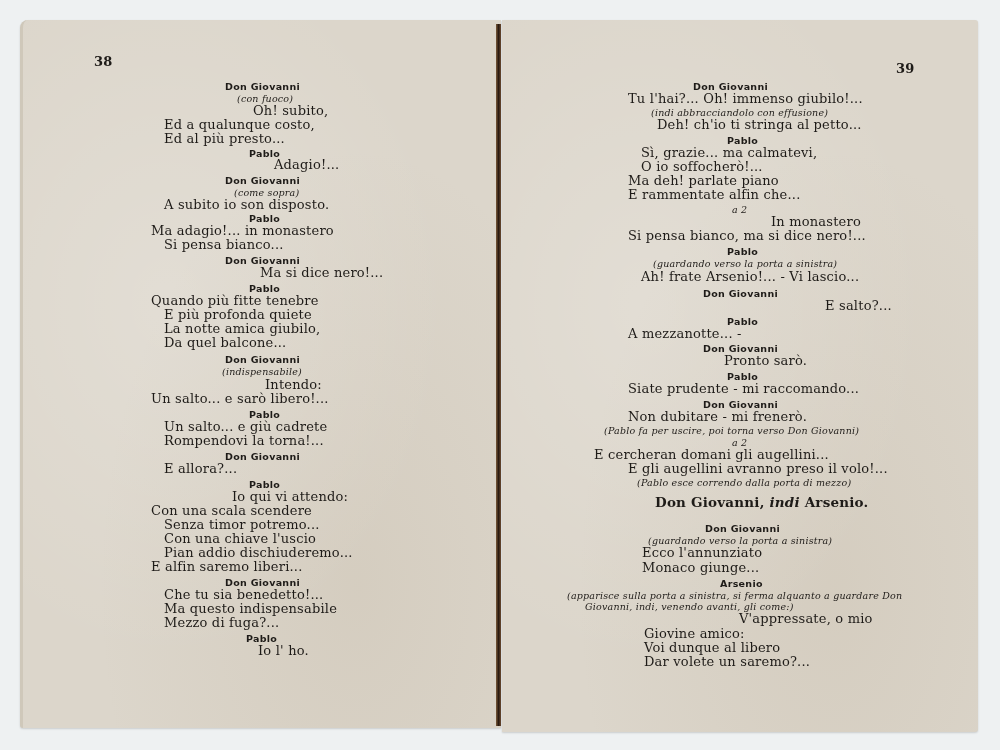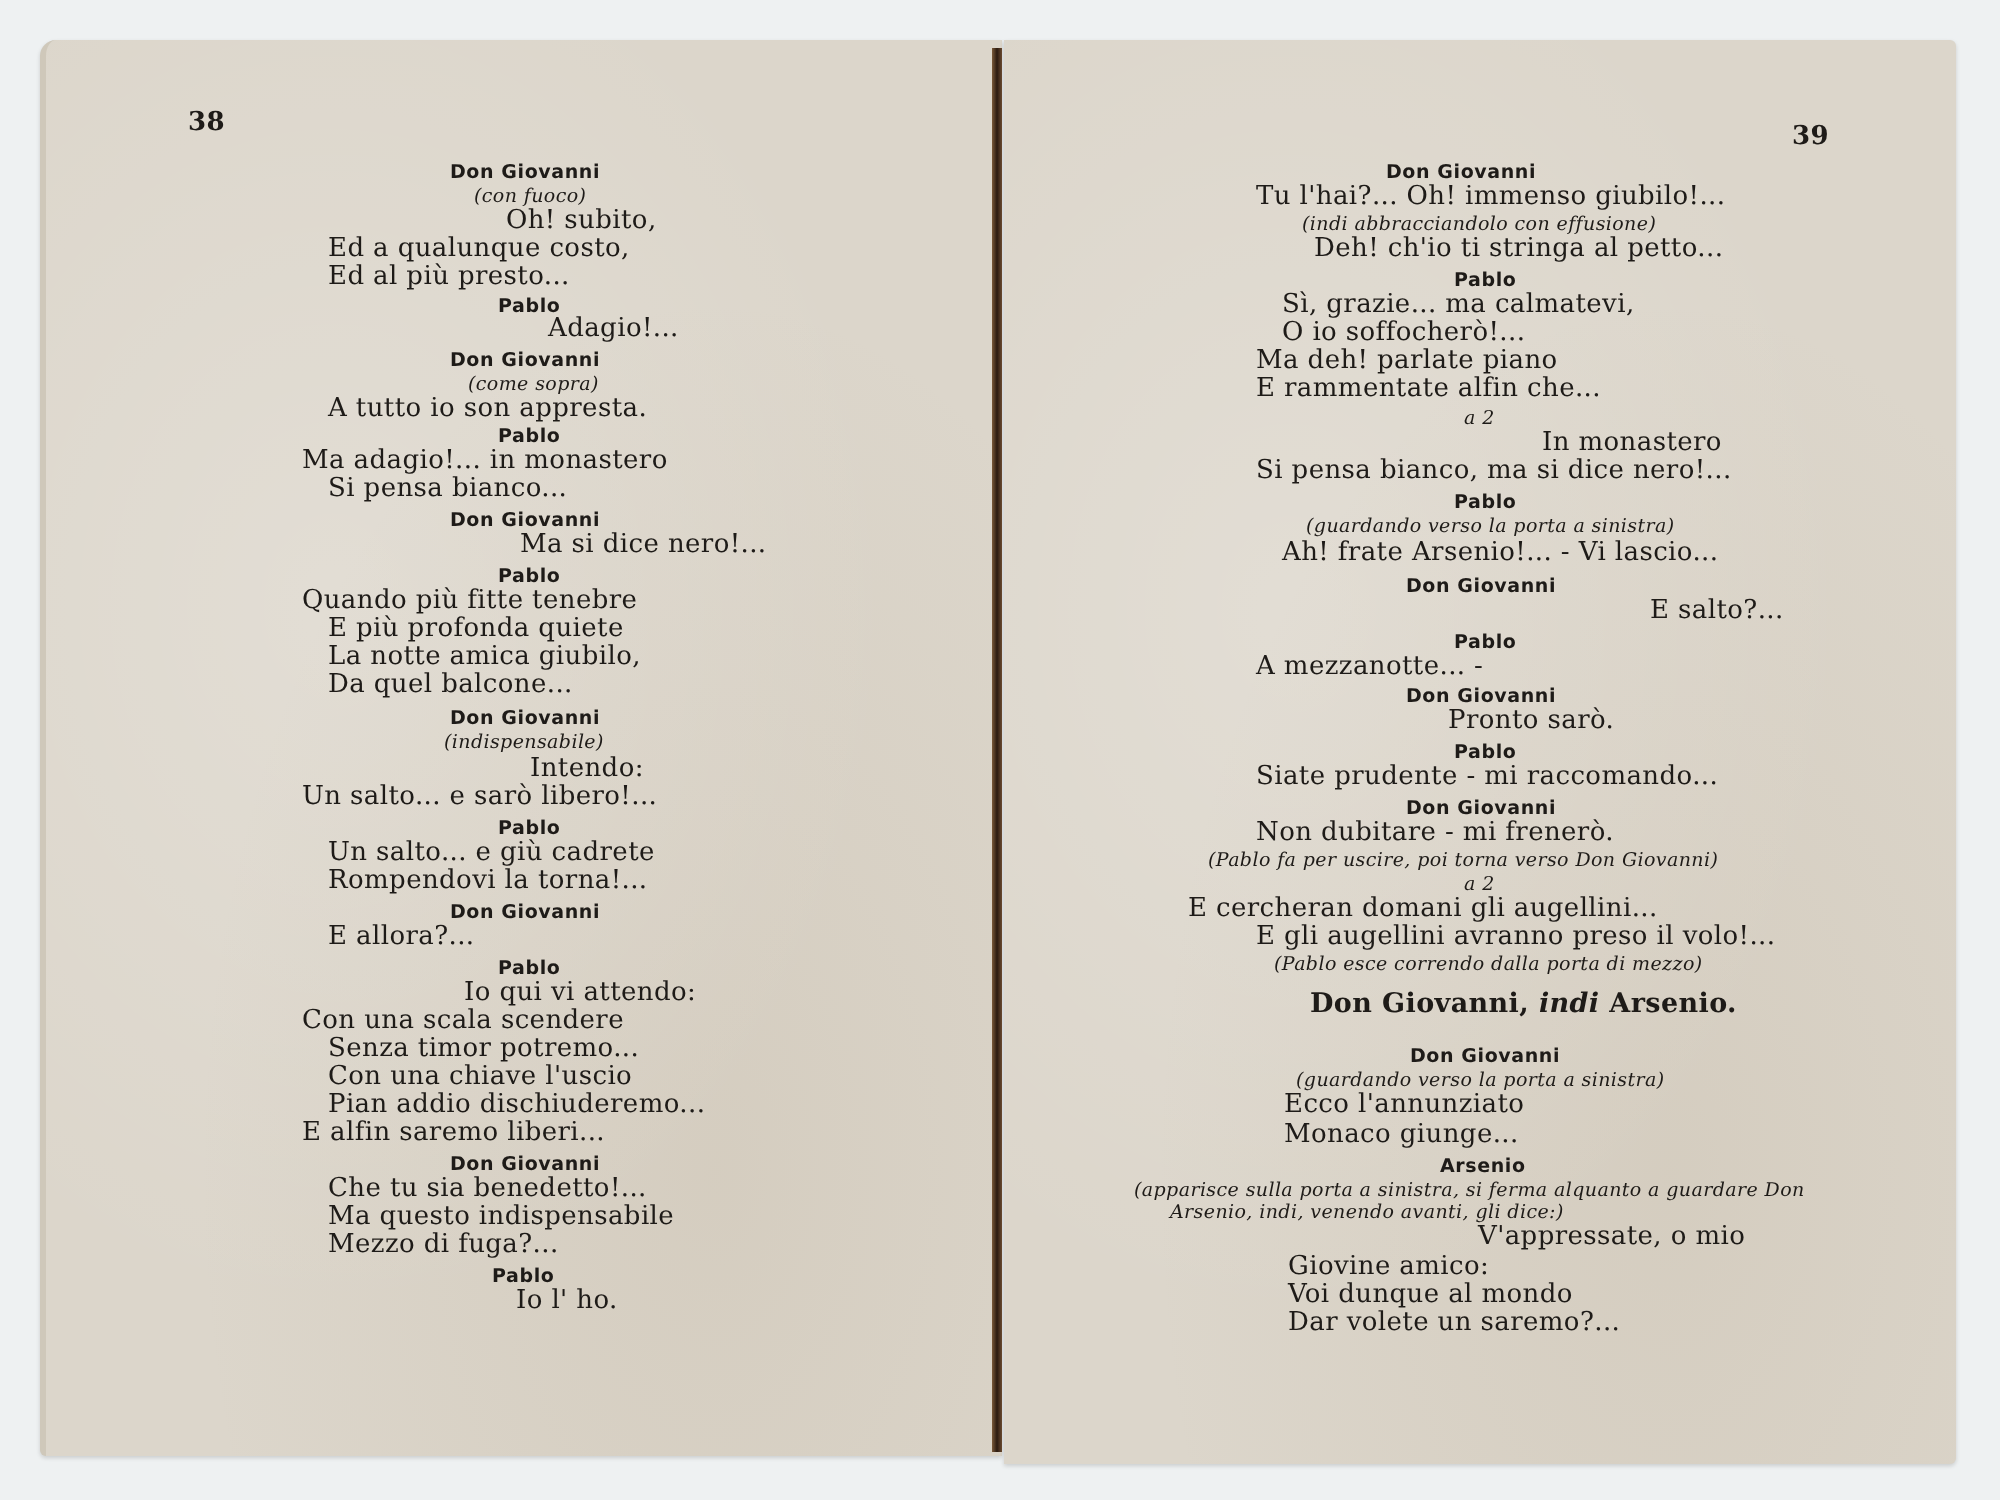--- a/index.html
+++ b/index.html
@@ -45,21 +45,21 @@
 
 <div class="ln sp" style="left:225px;top:80px">Don Giovanni</div>
 <div class="ln dir" style="left:237px;top:92px">(con fuoco)</div>
 <div class="ln" style="left:253px;top:104px">Oh! subito,</div>
 <div class="ln" style="left:164px;top:118px">Ed a qualunque costo,</div>
 <div class="ln" style="left:164px;top:132px">Ed al più presto...</div>
 <div class="ln sp" style="left:249px;top:147px">Pablo</div>
 <div class="ln" style="left:274px;top:158px">Adagio!...</div>
 <div class="ln sp" style="left:225px;top:174px">Don Giovanni</div>
 <div class="ln dir" style="left:234px;top:186px">(come sopra)</div>
-<div class="ln" style="left:164px;top:198px">A tutto io son appresta.</div>
+<div class="ln" style="left:164px;top:198px">A subito io son disposto.</div>
 <div class="ln sp" style="left:249px;top:212px">Pablo</div>
 <div class="ln" style="left:151px;top:224px">Ma adagio!... in monastero</div>
 <div class="ln" style="left:164px;top:238px">Si pensa bianco...</div>
 <div class="ln sp" style="left:225px;top:254px">Don Giovanni</div>
 <div class="ln" style="left:260px;top:266px">Ma si dice nero!...</div>
 <div class="ln sp" style="left:249px;top:282px">Pablo</div>
 <div class="ln" style="left:151px;top:294px">Quando più fitte tenebre</div>
 <div class="ln" style="left:164px;top:308px">E più profonda quiete</div>
 <div class="ln" style="left:164px;top:322px">La notte amica giubilo,</div>
 <div class="ln" style="left:164px;top:336px">Da quel balcone...</div>
@@ -120,17 +120,17 @@
 <div class="ln dir" style="left:637px;top:476px">(Pablo esce correndo dalla porta di mezzo)</div>
 
 <div class="ln head" style="left:655px;top:495px"><span>Don Giovanni, </span><i>indi</i><span> Arsenio.</span></div>
 
 <div class="ln sp" style="left:705px;top:522px">Don Giovanni</div>
 <div class="ln dir" style="left:648px;top:534px">(guardando verso la porta a sinistra)</div>
 <div class="ln" style="left:642px;top:546px">Ecco l'annunziato</div>
 <div class="ln" style="left:642px;top:561px">Monaco giunge...</div>
 <div class="ln sp" style="left:720px;top:577px">Arsenio</div>
 <div class="ln dir" style="left:567px;top:589px">(apparisce sulla porta a sinistra, si ferma alquanto a guardare Don</div>
-<div class="ln dir" style="left:585px;top:600px">Arsenio, indi, venendo avanti, gli dice:)</div>
+<div class="ln dir" style="left:585px;top:600px">Giovanni, indi, venendo avanti, gli come:)</div>
 <div class="ln" style="left:739px;top:612px">V'appressate, o mio</div>
 <div class="ln" style="left:644px;top:627px">Giovine amico:</div>
-<div class="ln" style="left:644px;top:641px">Voi dunque al mondo</div>
+<div class="ln" style="left:644px;top:641px">Voi dunque al libero</div>
 <div class="ln" style="left:644px;top:655px">Dar volete un saremo?...</div>
 
 </body></html>

